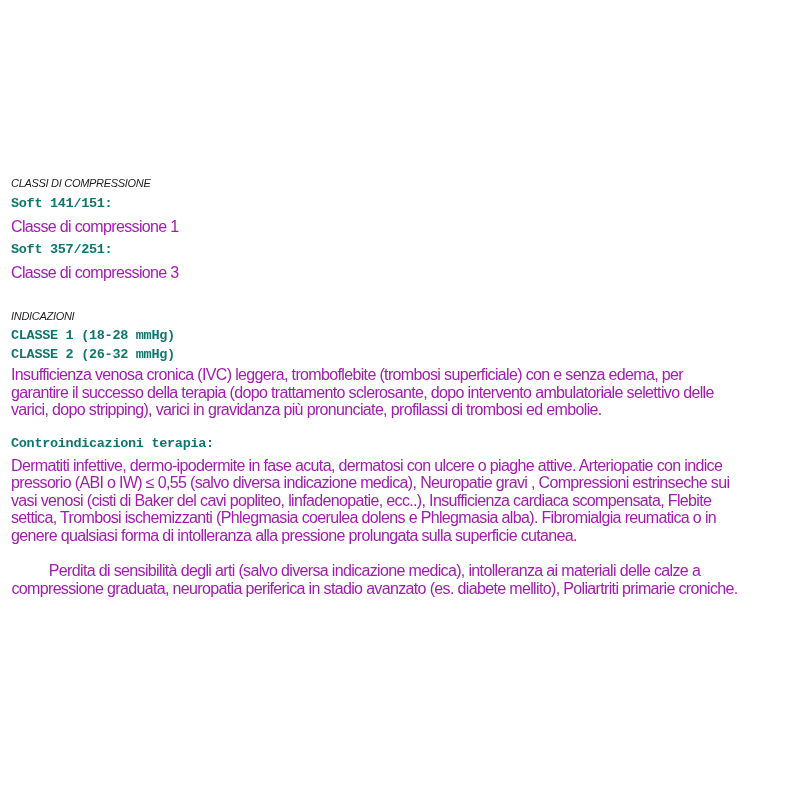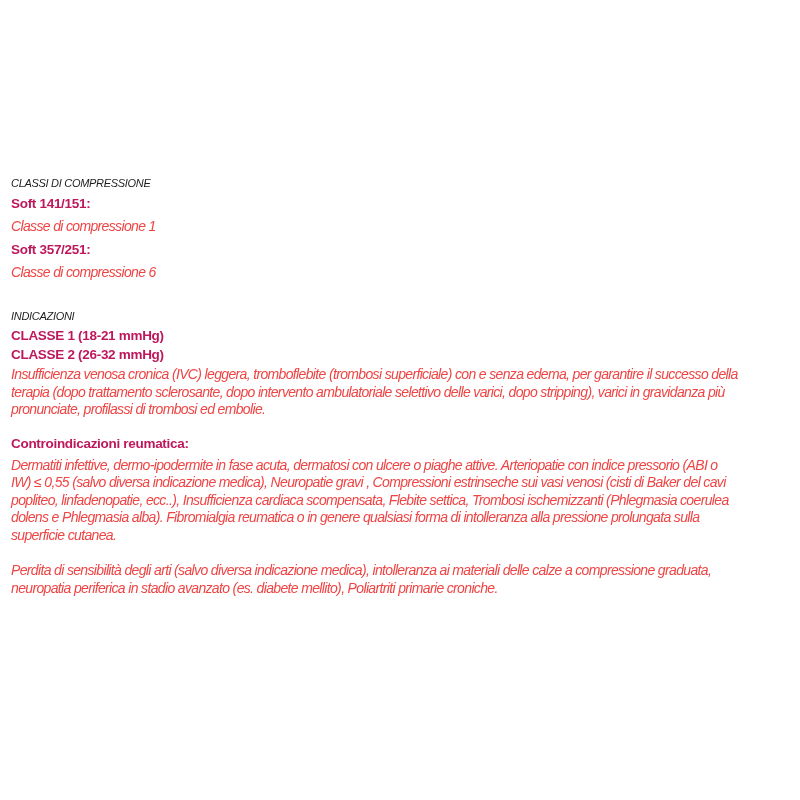--- a/index.html
+++ b/index.html
@@ -33,71 +33,71 @@
     margin: 0 0 7px 0;
   }
   .section.indications .eyebrow { margin-bottom: 6px; margin-top: 28px; }
   .section.contraindications .eyebrow { margin-bottom: 5px; }
 
   .label {
     font-weight: 700;
     font-size: 13.5px;
     line-height: 14px;
     letter-spacing: -0.3px;
-    color: #be185d;
+    color: #0f766e;
     margin: 0 0 7px 0;
+    font-family: Liberation Mono, monospace;
   }
 
   .value, .para {
-    font-size: 14px;
+    font-size: 16px;
     line-height: 17.5px;
     letter-spacing: -0.65px;
-    color: #ef4444;
+    color: #a21caf;
     margin: 0 0 7px 0;
-    font-style: italic;
   }
 
   
   .section.indications .class-title { margin: 0 0 5px 0; }
   .section.indications .para { margin: 0 0 4px 0; }
   .section.indications .class-title + .para + .class-title { margin-top: 0; }
   .section.indications .para:last-child { margin-bottom: 0; }
   .section.indications .class-title-2 { margin: 0 0 4px 0; }
 
   
   .section.contraindications .group-title { margin: 0 0 6px 0; }
   .section.contraindications .para-absolute { margin: 1px 0 18px 0; }
   .section.contraindications .group-title-2 { margin: 0 0 5px 0; }
-  .section.contraindications .para-relative { margin: 0; }
+  .section.contraindications .para-relative { margin: 0; text-align: center; }
 </style>
 </head>
 <body>
 
 <div class="doc">
 
   <div class="section classes">
     <p class="eyebrow">CLASSI DI COMPRESSIONE</p>
 
     <p class="label">Soft 141/151:</p>
     <p class="value">Classe di compressione 1</p>
 
     <p class="label">Soft 357/251:</p>
-    <p class="value">Classe di compressione 6</p>
+    <p class="value">Classe di compressione 3</p>
   </div>
 
   <div class="section indications">
     <p class="eyebrow">INDICAZIONI</p>
 
-    <p class="label class-title">CLASSE 1 (18-21 mmHg)</p>
+    <p class="label class-title">CLASSE 1 (18-28 mmHg)</p>
 
     <p class="label class-title class-title-2">CLASSE 2 (26-32 mmHg)</p>
     <p class="para">Insufficienza venosa cronica (IVC) leggera, tromboflebite (trombosi superficiale) con e senza edema, per garantire il successo della terapia (dopo trattamento sclerosante, dopo intervento ambulatoriale selettivo delle varici, dopo stripping), varici in gravidanza più pronunciate, profilassi di trombosi ed embolie.</p>
   </div>
 
   <div class="section contraindications">
 
-    <p class="label group-title">Controindicazioni reumatica:</p>
+    <p class="label group-title">Controindicazioni terapia:</p>
     <p class="para para-absolute">Dermatiti infettive, dermo-ipodermite in fase acuta, dermatosi con ulcere o piaghe attive. Arteriopatie con indice pressorio (ABI o IW) ≤ 0,55 (salvo diversa indicazione medica), Neuropatie gravi , Compressioni estrinseche sui vasi venosi (cisti di Baker del cavi popliteo, linfadenopatie, ecc..), Insufficienza cardiaca scompensata, Flebite settica, Trombosi ischemizzanti (Phlegmasia coerulea dolens e Phlegmasia alba). Fibromialgia reumatica o in genere qualsiasi forma di intolleranza alla pressione prolungata sulla superficie cutanea.</p>
 
     <p class="para para-relative">Perdita di sensibilità degli arti (salvo diversa indicazione medica), intolleranza ai materiali delle calze a compressione graduata, neuropatia periferica in stadio avanzato (es. diabete mellito), Poliartriti primarie croniche.</p>
   </div>
 
 </div>
 
 </body></html>

